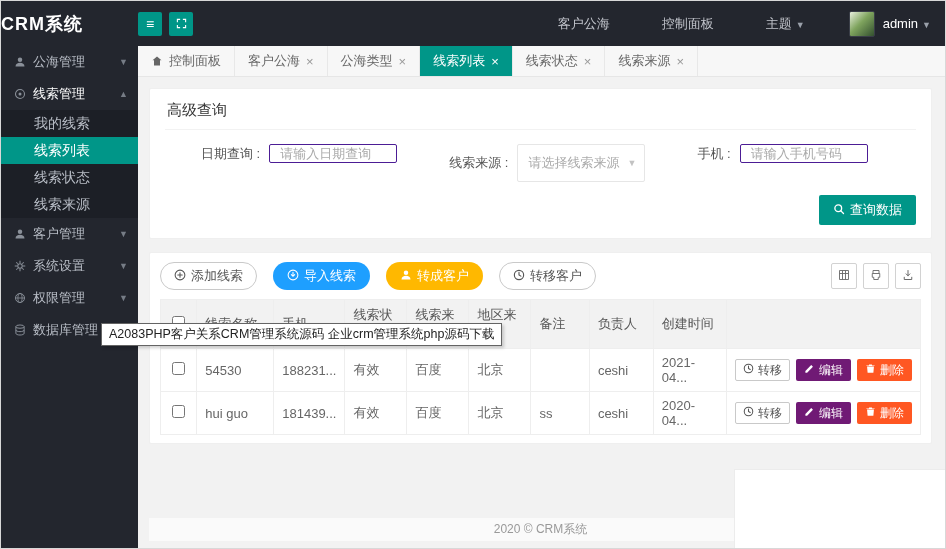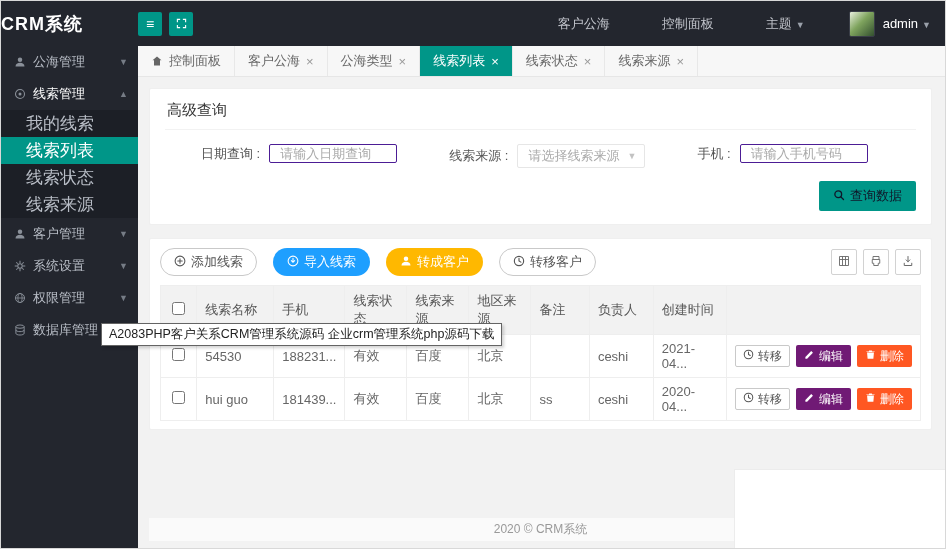--- a/index.html
+++ b/index.html
@@ -17,21 +17,21 @@
   .username { color:#fff; font-size:13px; cursor:pointer; }
 
   
   .sidebar { position:absolute; top:45px; left:0; width:137px; height:504px; background:#23262e; z-index:9; }
   .nav-item { height:32px; display:flex; align-items:center; padding:0 10px 0 13px; color:#b8bdc6; font-size:13px; cursor:pointer; }
   .nav-item.open { color:#ffffff; }
   .nav-icon { width:19px; color:#8a9099; display:flex; align-items:center; }
   .nav-label { flex:1; white-space:nowrap; overflow:hidden; }
   .chev { font-size:9px; color:#767c86; margin-left:4px; }
   .submenu { background:#1c1f26; }
-  .sub-item { height:27px; display:flex; align-items:center; padding-left:25px; color:#b8bdc6; font-size:17px; cursor:pointer; }
+  .sub-item { height:27px; display:flex; align-items:center; padding-left:33px; color:#b8bdc6; font-size:14px; cursor:pointer; }
   .sub-item.active { background:#009688; color:#fff; }
 
   
   .tabbar { position:absolute; left:137px; top:45px; right:0; height:31px; background:#f7f7f7; border-bottom:1px solid #e6e6e6; display:flex; align-items:stretch; z-index:8; }
   .tab { display:flex; align-items:center; gap:6px; padding:0 13px; font-size:13px; color:#666; border-right:1px solid #e8e8e8; cursor:pointer; background:#f7f7f7; white-space:nowrap; }
   .tab .tab-icon { color:#666; display:flex; align-items:center; }
   .tab.active { background:#009688; color:#fff; }
   .tab-close { font-size:13px; color:#999; line-height:1; }
   .tab.active .tab-close { color:#fff; }
 
@@ -39,26 +39,26 @@
   .main { position:absolute; left:137px; top:76px; right:0; bottom:0; padding:11px 13px 0 11px; }
   .card { background:#fff; border:1px solid #efefef; border-radius:2px; }
 
   .query-card { padding:10px 15px 13px; }
   .query-title { font-size:15px; color:#333; padding:2px 0 9px 2px; border-bottom:1px solid #f2f2f2; }
   .query-form { display:flex; align-items:flex-start; padding:14px 0 0 36px; }
   .field { display:flex; align-items:center; margin-right:52px; }
   .field-label { font-size:13px; color:#555; margin-right:9px; white-space:nowrap; }
   .text-input { width:128px; height:19px; border:1px solid #4c1d95; border-radius:2px; padding:0 10px; font-size:13px; color:#666; outline:none; }
   .text-input::placeholder { color:#aaa; }
-  .select-box { width:128px; height:24px; border:1px solid #e6e6e6; border-radius:2px; padding:0 8px 0 10px; font-size:13px; color:#aaa; background:#fff; display:flex; align-items:center; justify-content:space-between; cursor:pointer; }
+  .select-box { width:128px; height:38px; border:1px solid #e6e6e6; border-radius:2px; padding:0 8px 0 10px; font-size:13px; color:#aaa; background:#fff; display:flex; align-items:center; justify-content:space-between; cursor:pointer; }
   .select-caret { font-size:9px; color:#c2c2c2; }
   .query-actions { display:flex; justify-content:flex-end; margin-top:13px; }
 
   .btn { display:inline-flex; align-items:center; gap:5px; height:30px; padding:0 13px; border-radius:2px; font-size:13px; border:1px solid transparent; cursor:pointer; background:#fff; white-space:nowrap; }
-  .btn-teal { background:#009688; color:#0f172a; }
+  .btn-teal { background:#009688; color:#ffffff; }
   .btn-blue { background:#1e9fff; color:#fff; }
   .btn-yellow { background:#ffb800; color:#fff; }
   .btn-plain { border-color:#c9c9c9; color:#555; }
   .btn-pill { border-radius:14px; height:28px; }
 
   .table-card { margin-top:13px; padding:0 10px 8px; }
   .table-toolbar { display:flex; align-items:center; padding:9px 0; }
   .toolbar-left { display:flex; gap:16px; }
   .toolbar-right { margin-left:auto; display:flex; gap:6px; }
   .icon-btn { width:26px; height:26px; border:1px solid #d2d2d2; border-radius:2px; background:#fff; display:flex; align-items:center; justify-content:center; color:#666; cursor:pointer; }

